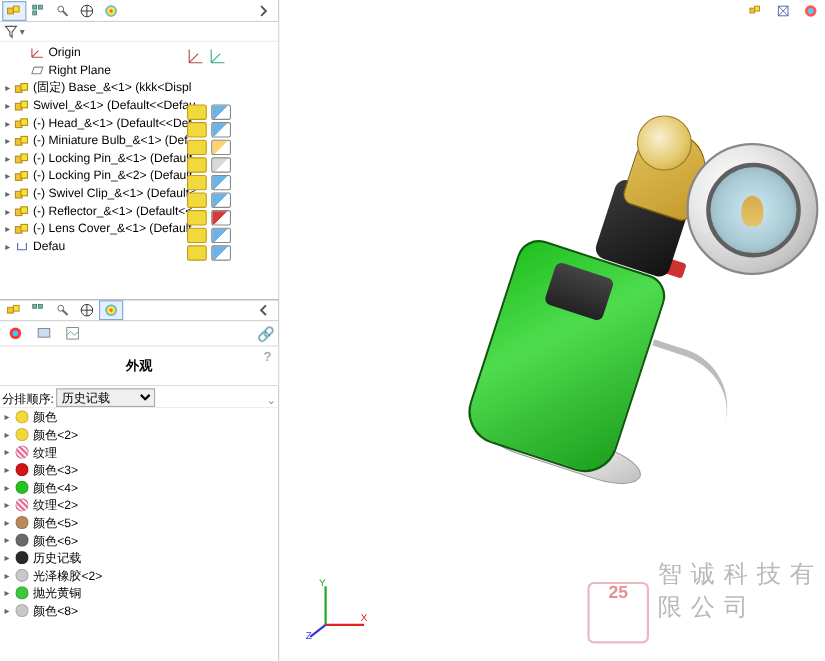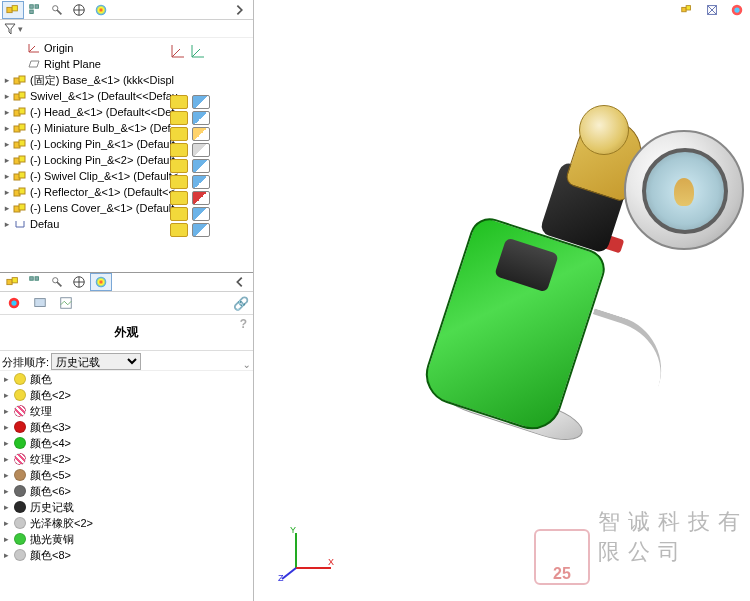--- a/index.html
+++ b/index.html
@@ -302,21 +302,21 @@
   bottom: 18px;
   width: 60px; height: 60px;
 }
 .watermark-logo {
   position: absolute;
   left: 280px; bottom: 16px;
   width: 56px; height: 56px;
   border: 2px solid #e6a7af;
   border-radius: 6px;
   display: flex;
-  align-items: flex-end;
+  align-items: flex-start;
   justify-content: center;
   color: #d77;
   font-size: 16px;
   font-weight: bold;
   opacity: 0.8;
 }
 .watermark-text {
   position: absolute;
   left: 344px;
   bottom: 34px;

